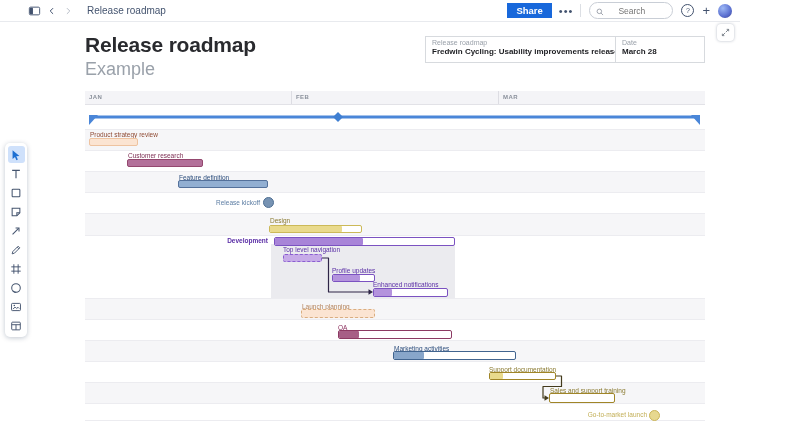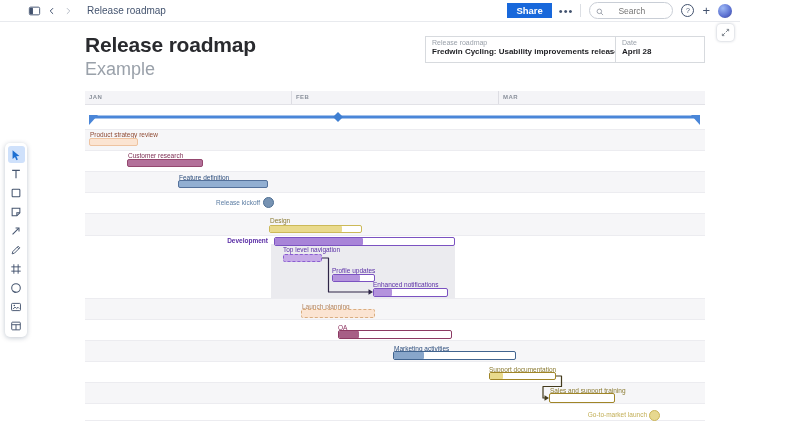--- a/index.html
+++ b/index.html
@@ -114,21 +114,21 @@
     <div class="sub">Example</div>
   </div>
 
   <div class="info-table">
     <div class="info-cell c1">
       <div class="info-label">Release roadmap</div>
       <div class="info-value">Fredwin Cycling: Usability improvements release</div>
     </div>
     <div class="info-cell c2">
       <div class="info-label">Date</div>
-      <div class="info-value">April 28</div>
+      <div class="info-value">March 28</div>
     </div>
   </div>
 
   <div class="months-row">
       <div class="month">JAN</div>
       <div class="month">FEB</div>
       <div class="month">MAR</div>
     </div>
 
   <div class="chart">

